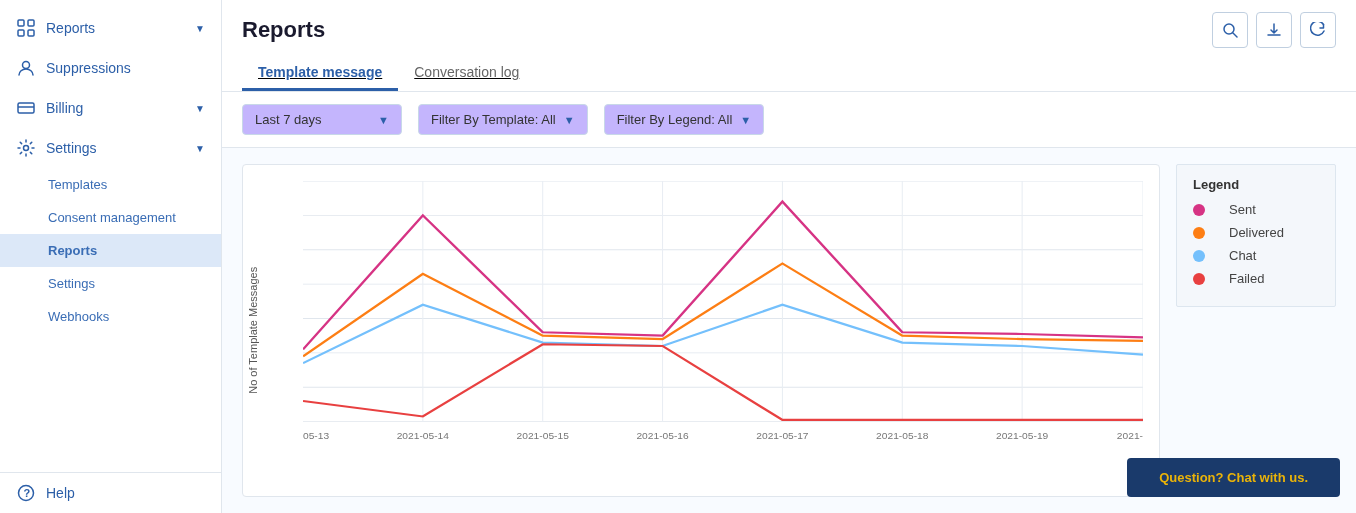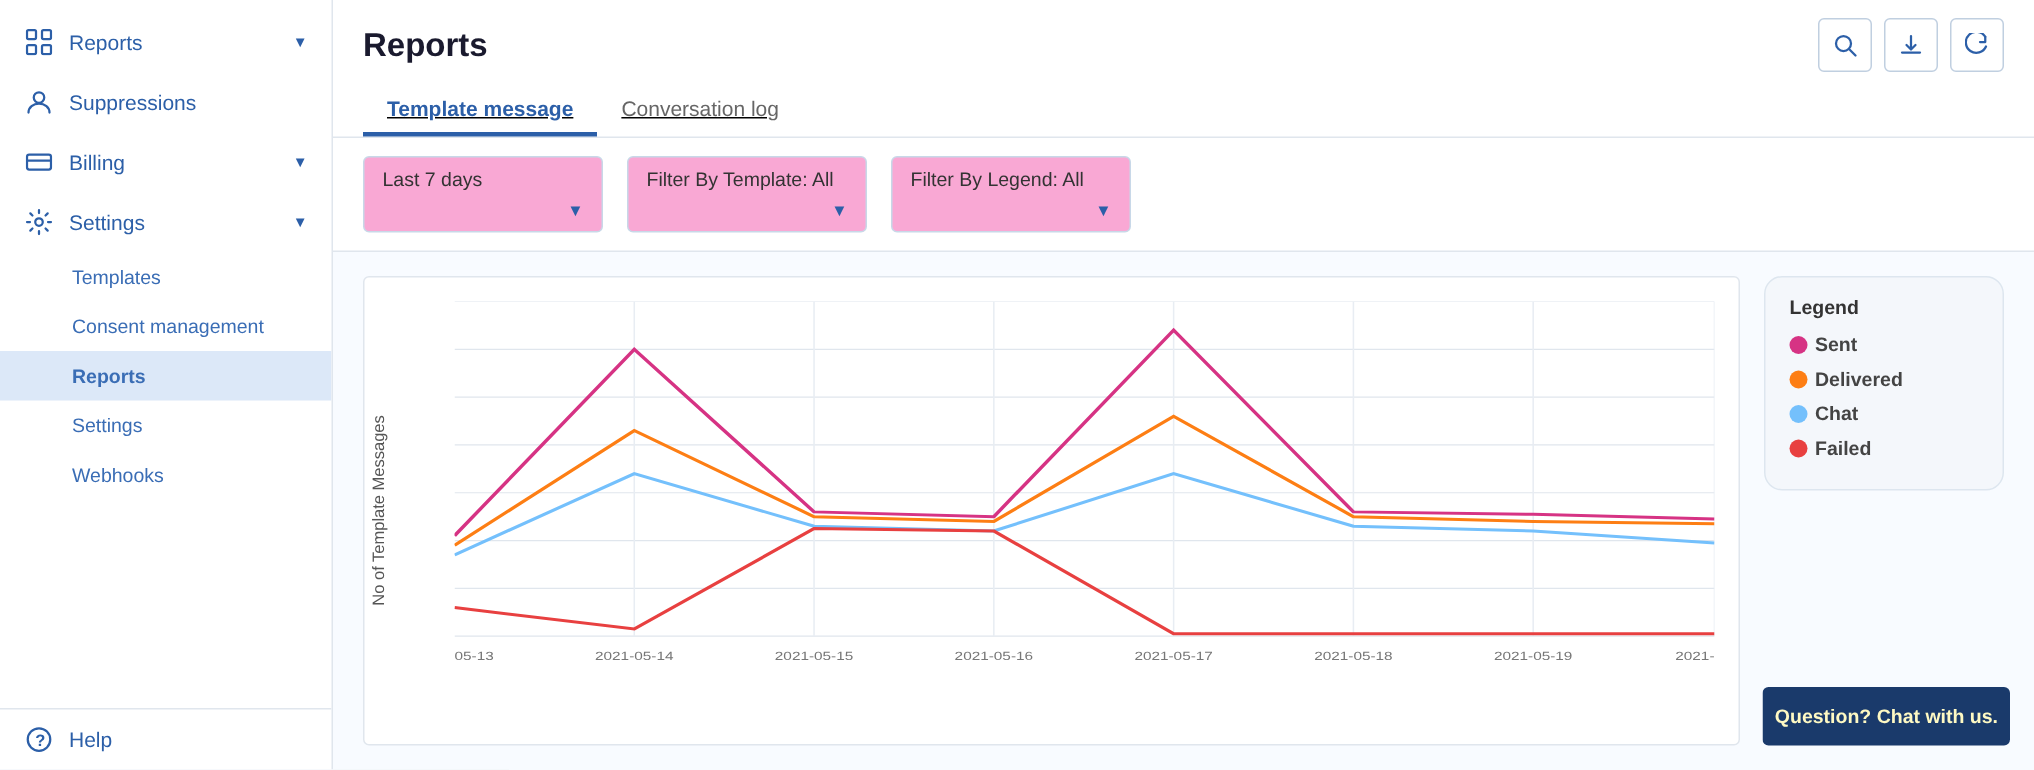--- a/index.html
+++ b/index.html
@@ -126,31 +126,30 @@
     #filter-bar {
       background: #fff;
       padding: 12px 20px;
       display: flex;
       gap: 16px;
       align-items: center;
       border-bottom: 1px solid #e0e6ed;
     }
     .filter-select {
       display: flex;
-      align-items: flex-start;
+      align-items: center;
       border: 1px solid #c8d8e8;
       border-radius: 4px;
       padding: 7px 12px;
-      background: #f9a8d4;
+      background: #c4b5fd;
       cursor: pointer;
       font-size: 13px;
       color: #333;
       gap: 8px;
       min-width: 160px;
-      flex-direction: column;
     }
     .filter-select .arrow { color: #2c5fa8; font-size: 11px; margin-left: auto; }
 
     
     #chart-area {
       flex: 1;
       background: #f8fbff;
       padding: 16px 20px;
       display: flex;
       overflow: hidden;
@@ -171,55 +170,54 @@
       transform: translateY(-50%) rotate(-90deg);
       font-size: 11px;
       color: #666;
       white-space: nowrap;
       transform-origin: center center;
     }
     #chart-legend {
       width: 160px;
       background: #f4f7fb;
       border: 1px solid #dde6ef;
-      border-radius: 12px;
+      border-radius: 2px;
       padding: 12px 16px;
       margin-left: 16px;
       align-self: flex-start;
     }
     .legend-title {
       font-size: 13px;
       font-weight: 700;
       color: #333;
       margin-bottom: 10px;
     }
     .legend-item {
       display: flex;
       align-items: center;
-      gap: 5px;
+      gap: 24px;
       margin-bottom: 8px;
       font-size: 13px;
       color: #444;
-      font-weight: bold;
     }
     .legend-dot {
       width: 12px;
       height: 12px;
       border-radius: 50%;
       flex-shrink: 0;
     }
 
     
     #chat-btn {
       position: fixed;
       bottom: 16px;
       right: 16px;
       background: #1a3a6b;
-      color: #fef9c3;
-      padding: 12px 8px;
+      color: #eab308;
+      padding: 12px 32px;
       border-radius: 4px;
       font-size: 13px;
       font-weight: 600;
       cursor: pointer;
     }
 
     svg.chart-svg {
       width: 100%;
       height: 100%;
     }

